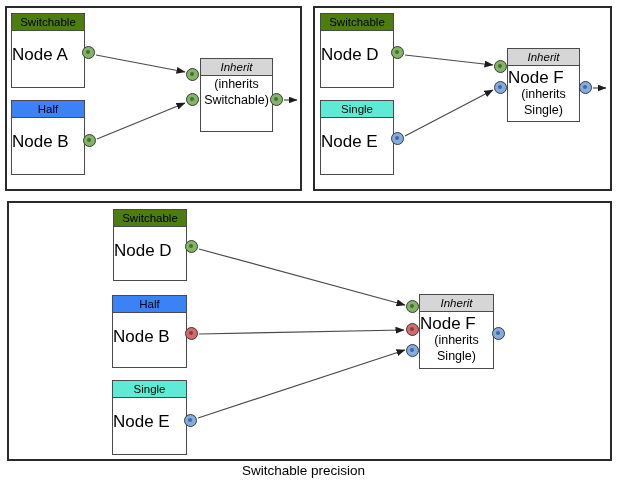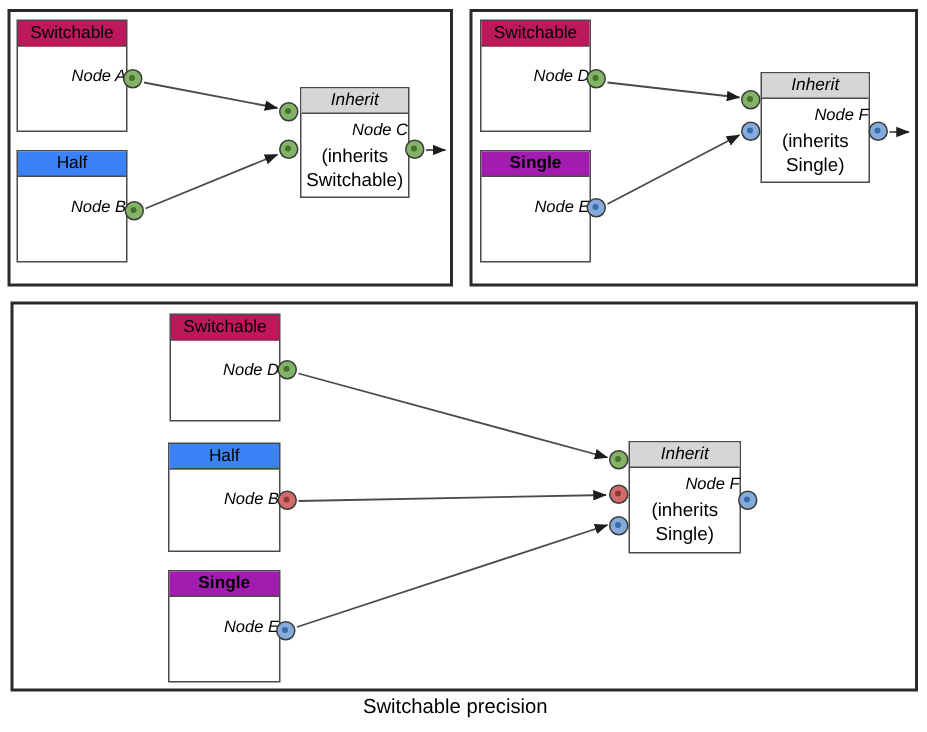--- a/index.html
+++ b/index.html
@@ -12,25 +12,25 @@
   #panel-tr{left:313px;top:6px;width:299px;height:185px;}
   #panel-b{left:7px;top:201px;width:605px;height:260px;}
 
   #edges{position:absolute;left:0;top:0;width:618px;height:488px;z-index:2;pointer-events:none;}
 
   .node{position:absolute;border:1.5px solid #4a4a4a;background:#ffffff;box-sizing:border-box;z-index:3;}
   .node-header{
     height:17px;line-height:16px;text-align:center;font-size:11.5px;
     border-bottom:1.5px solid #4a4a4a;box-sizing:border-box;overflow:hidden;
   }
-  .hdr-switchable{background:#be185d;}
+  .hdr-switchable{background:#4d7c0f;}
   .hdr-half{background:#3b82f6;}
-  .hdr-single{background:#a21caf;font-weight:bold;}
+  .hdr-single{background:#5eead4;}
   .hdr-inherit{background:#d6d6d6;font-style:italic;}
-  .node-name{text-align:right;font-size:11px;padding-top:14px;font-style:italic;}
+  .node-name{text-align:left;font-size:17px;padding-top:14px;}
   .node-multi .node-name{padding-top:3px;line-height:17px;}
   .node-inherits{text-align:center;font-size:12.5px;line-height:16px;}
 
   
   #p1-node-a{left:11px;top:13px;width:74px;height:75px;}
   #p1-node-b{left:11px;top:100px;width:74px;height:75px;}
   #p1-node-c{left:200px;top:58px;width:73px;height:74px;}
   
   #p2-node-d{left:320px;top:13px;width:74px;height:75px;}
   #p2-node-e{left:320px;top:100px;width:74px;height:75px;}
@@ -90,21 +90,20 @@
   <div class="node" id="p1-node-a">
     <div class="node-header hdr-switchable">Switchable</div>
     <div class="node-name">Node A</div>
   </div>
   <div class="node" id="p1-node-b">
     <div class="node-header hdr-half">Half</div>
     <div class="node-name">Node B</div>
   </div>
   <div class="node node-multi" id="p1-node-c">
     <div class="node-header hdr-inherit">Inherit</div>
-    <div class="node-name">Node C</div>
     <div class="node-inherits">(inherits Switchable)</div>
   </div>
 
   <div class="node" id="p2-node-d">
     <div class="node-header hdr-switchable">Switchable</div>
     <div class="node-name">Node D</div>
   </div>
   <div class="node" id="p2-node-e">
     <div class="node-header hdr-single">Single</div>
     <div class="node-name">Node E</div>

